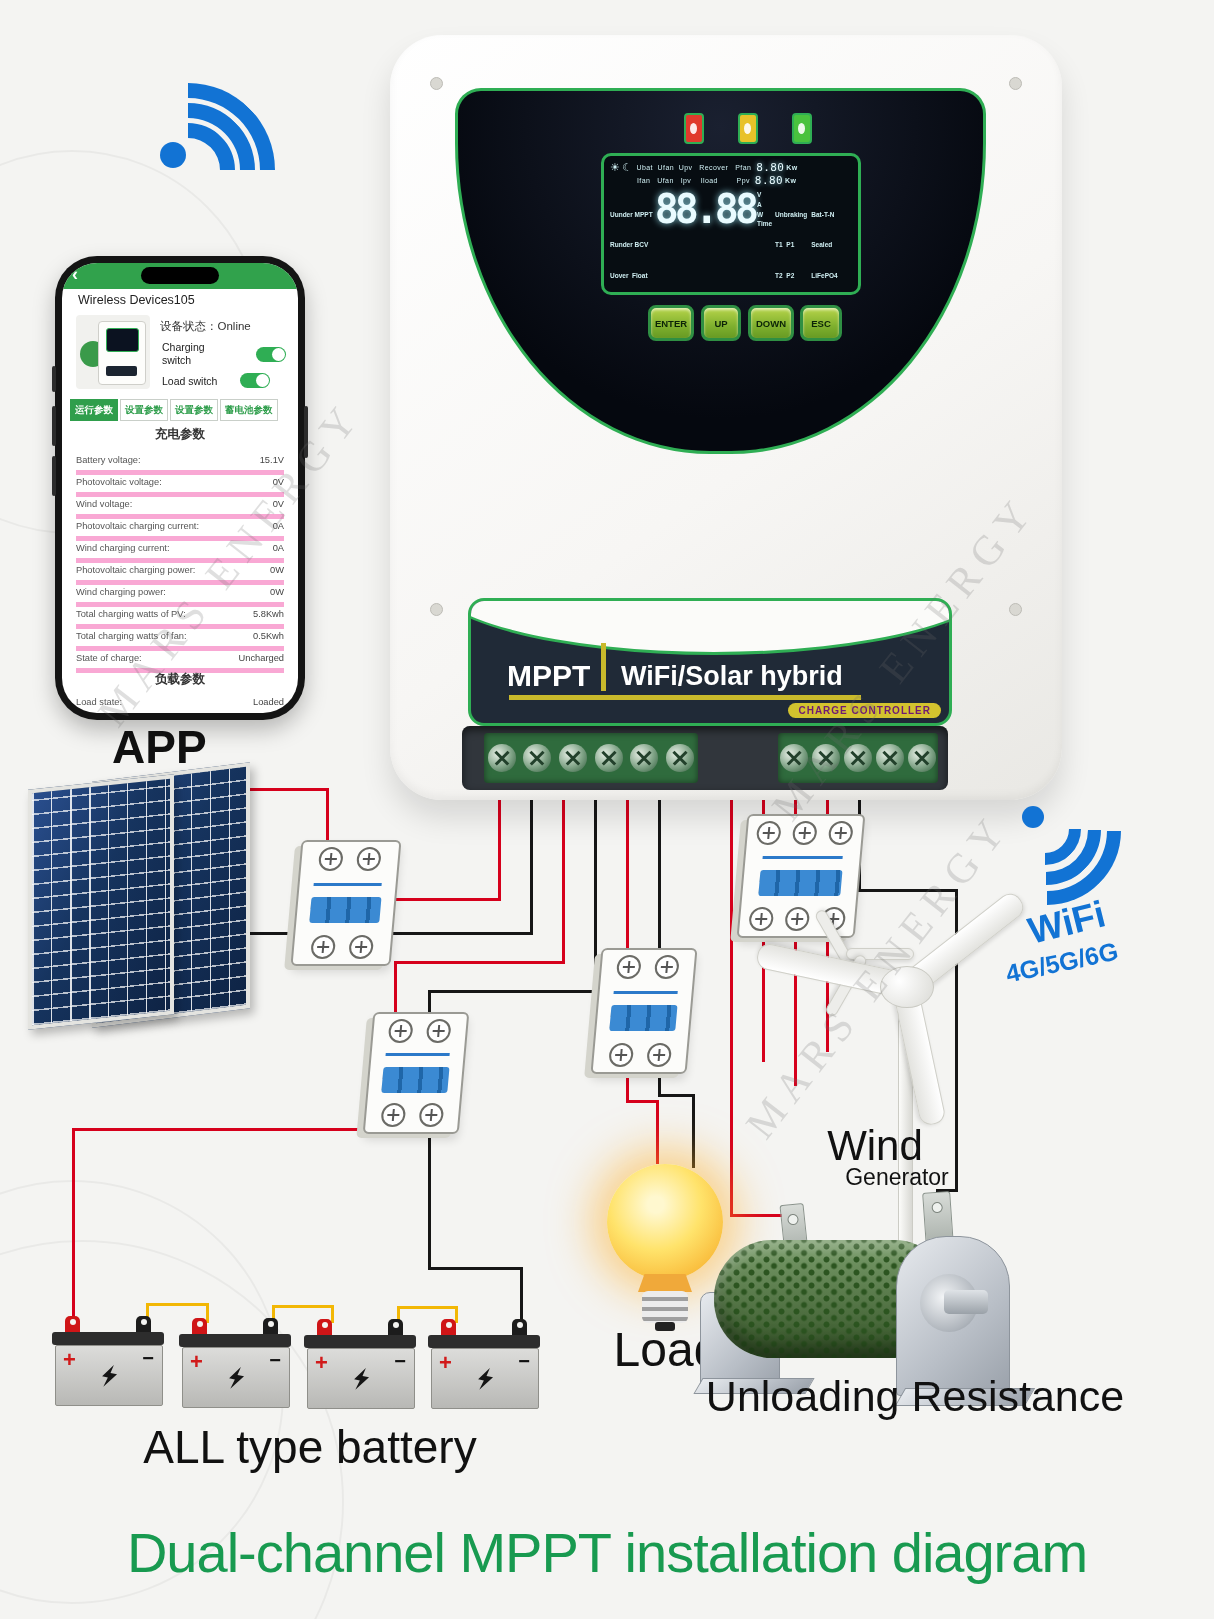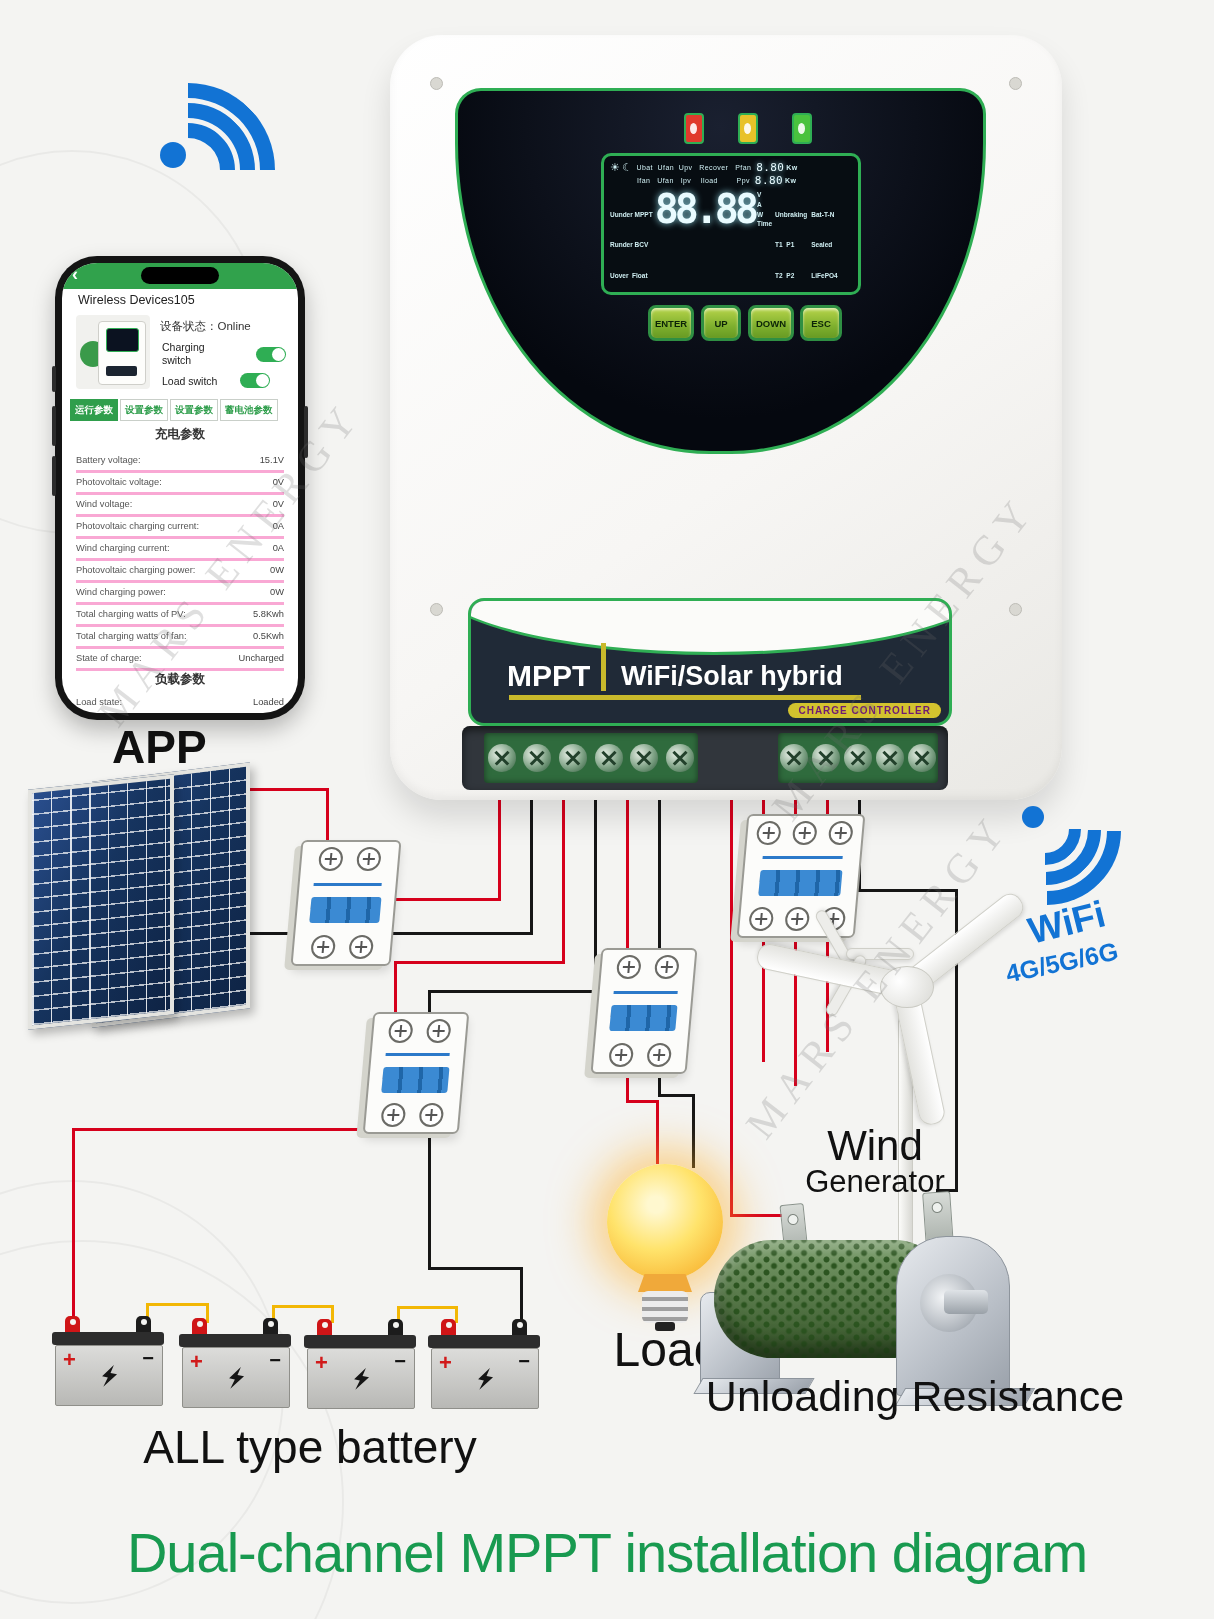--- a/index.html
+++ b/index.html
@@ -62,21 +62,21 @@
   .thumb{position:absolute;left:14px;top:52px;width:74px;height:74px;background:#f1f1ee;border-radius:4px;}
   .pstat{position:absolute;left:98px;top:56px;font-size:11.5px;color:#333;}
   .swlbl{position:absolute;font-size:10.5px;color:#222;line-height:1.25;}
   .tog{position:absolute;width:30px;height:15px;background:#2fae54;border-radius:8px;}
   .tog::after{content:"";position:absolute;right:1px;top:1px;width:13px;height:13px;border-radius:50%;background:#fff;}
   .tabs{position:absolute;left:8px;top:136px;display:flex;gap:2px;}
   .tab{height:20px;display:flex;align-items:center;justify-content:center;font-size:9.5px;font-weight:bold;
        border:1px solid #c9cfc9;background:#fff;color:#2f9e4c;padding:0 4px;}
   .tab.act{background:#2f9e4c;color:#fff;border-color:#2f9e4c;}
   .psec{position:absolute;left:0;width:100%;text-align:center;font-size:12.5px;font-weight:bold;color:#333;}
-  .prow{position:absolute;left:14px;width:208px;height:21px;border-bottom:3px solid #f9a8d4;
+  .prow{position:absolute;left:14px;width:208px;height:21px;border-bottom:5px solid #f9a8d4;
         display:flex;justify-content:space-between;align-items:center;font-size:9.3px;color:#555;}
   .prow b{font-weight:normal;color:#444;}
   
   .pvpanel{position:absolute;border:4px solid #e4e4e0;box-shadow:4px 6px 10px rgba(0,0,0,.25);
       background-color:#14315e;
       background-image:repeating-linear-gradient(90deg,rgba(255,255,255,.85) 0 1.5px,transparent 1.5px 19px),
                        repeating-linear-gradient(0deg,rgba(255,255,255,.7) 0 1.5px,transparent 1.5px 14px),
                        linear-gradient(120deg,#2a4f8f 0%,#16345f 45%,#0e2344 100%);}
   .cb{position:absolute;background:#fcfcfa;border:2px solid #9a9a94;border-radius:6px;transform:skewX(-5deg);
       box-shadow:-7px 5px 0 -1px #d4d4cc, 0 6px 10px rgba(0,0,0,.12);display:flex;flex-direction:column;
@@ -429,21 +429,21 @@
     <div class="blade" style="left:846px;top:948px;width:66px;height:10px;transform:rotate(-120deg);background:#ededea"></div>
     <div class="blade" style="left:846px;top:948px;width:66px;height:10px;transform:rotate(0deg);background:#ededea"></div>
     <div class="blade" style="left:846px;top:948px;width:66px;height:10px;transform:rotate(120deg);background:#ededea"></div>
     <div class="pole" style="left:898px;top:995px;height:318px"></div>
     <div class="blade" style="left:898px;top:975px;width:150px;transform:rotate(-38deg)"></div>
     <div class="blade" style="left:898px;top:975px;width:158px;transform:rotate(192deg)"></div>
     <div class="blade" style="left:898px;top:975px;width:146px;transform:rotate(78deg)"></div>
     <div class="hub" style="left:880px;top:966px"></div>
   </div>
   <div class="biglbl" style="left:800px;top:1122px;width:150px;font-size:42px">Wind</div>
-  <div class="biglbl" style="left:762px;top:1164px;width:226px;font-size:31px">Generator</div>
+  <div class="biglbl" style="left:784px;top:1164px;width:226px;font-size:23px">Generator</div>
 
   <div>
     <div class="wifi-dot" style="left:1022px;top:806px;width:22px;height:22px"></div>
     <div class="wifi-arc" style="left:1009px;top:793px;width:48px;height:48px;border-width:12px;border-right-color:#1273d4;transform:rotate(45deg)"></div>
     <div class="wifi-arc" style="left:991px;top:775px;width:84px;height:84px;border-width:13px;border-right-color:#1273d4;transform:rotate(45deg)"></div>
     <div class="wifi-arc" style="left:973px;top:757px;width:120px;height:120px;border-width:14px;border-right-color:#1273d4;transform:rotate(45deg)"></div>
   </div>
   <div class="abs" style="left:1028px;top:902px;font-size:37px;font-weight:bold;color:#1273d4;transform:rotate(-14deg)">WiFi</div>
   <div class="abs" style="left:1005px;top:948px;font-size:25px;font-weight:bold;color:#1273d4;transform:rotate(-12deg)">4G/5G/6G</div>
 

